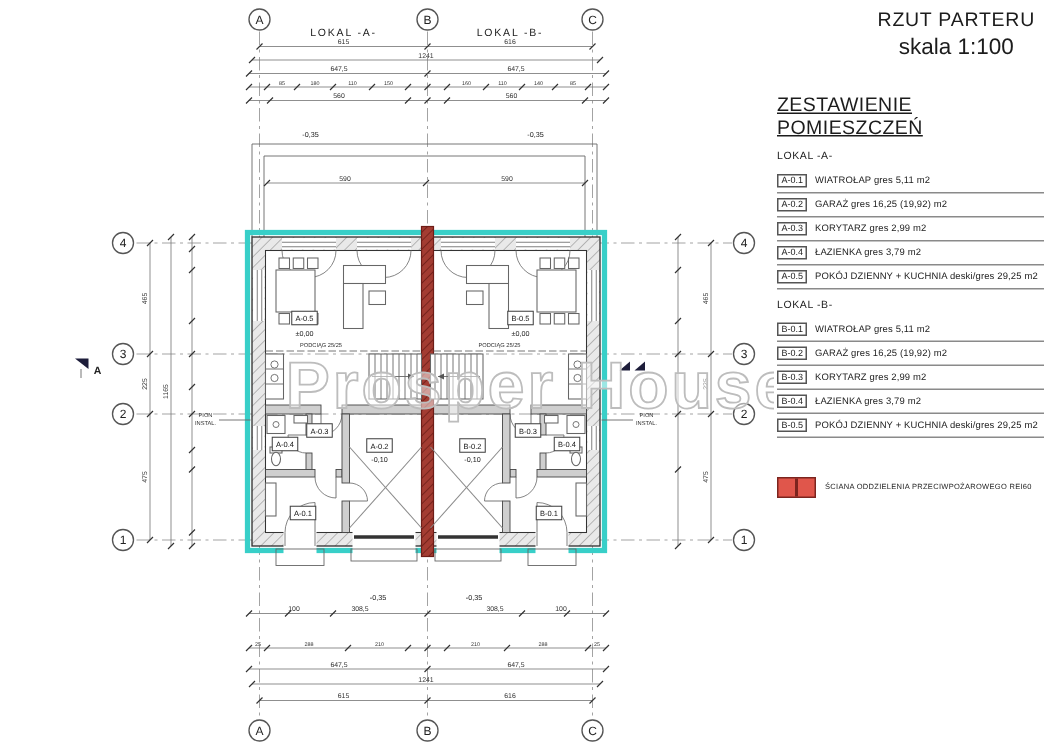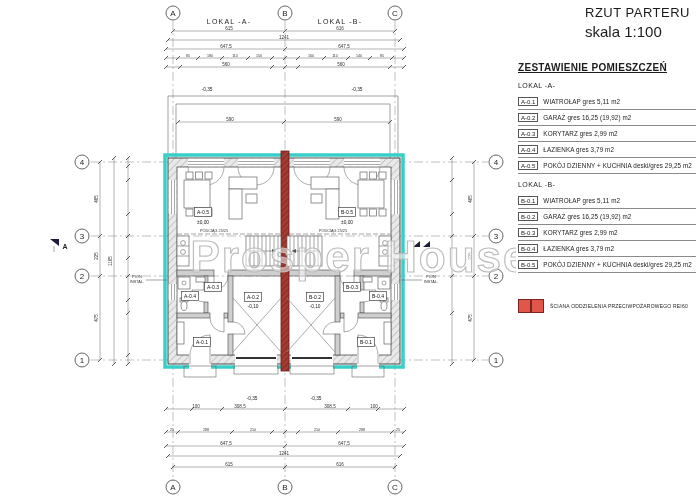--- a/index.html
+++ b/index.html
@@ -1,24 +1,24 @@
 <!DOCTYPE html>
 <html><head>
 <meta charset="utf-8">
 <style>
   html,body{margin:0;padding:0;background:#ffffff;}
   #page{position:relative;width:699px;height:500px;background:#ffffff;overflow:hidden;
         font-family:"Liberation Sans",sans-serif;color:#1c1c1c;}
   
-  #title-block{position:absolute;top:5px;right:9px;text-align:left;line-height:1.3;}
+  #title-block{position:absolute;top:5px;right:9px;text-align:center;line-height:1.3;}
   #title-block .t1{font-size:13px;letter-spacing:.5px;}
   #title-block .t2{font-size:15px;}
   
   #legend{position:absolute;left:518px;top:62px;width:178px;}
-  .legend-heading{font-size:10px;font-weight:bold;text-decoration:underline;letter-spacing:.3px;margin-bottom:9px;}
+  .legend-heading{font-size:13px;font-weight:normal;text-decoration:underline;letter-spacing:.3px;margin-bottom:9px;}
   .lokal-title{font-size:7px;margin:7px 0 5px 0;letter-spacing:.4px;}
   .legend-row{display:flex;align-items:center;border-bottom:.8px solid #8a8a8a;padding:2.5px 0;min-height:10px;}
   .code-box{display:inline-block;border:.8px solid #555;font-size:6px;padding:.5px 2px;margin-right:5px;background:#fff;flex:0 0 auto;}
   .desc{font-size:6.3px;letter-spacing:.1px;}
   .fire-row{display:flex;align-items:center;margin-top:26px;}
   .fire-swatch{width:24px;height:12px;background:#e0564b;border:1.6px solid #7c241e;margin-right:6px;flex:0 0 auto;
                background-image:linear-gradient(to right,transparent 46%,#7c241e 46%,#7c241e 54%,transparent 54%);}
   .fire-text{font-size:5px;letter-spacing:.2px;}
   
   #plan{position:absolute;left:0;top:0;}

